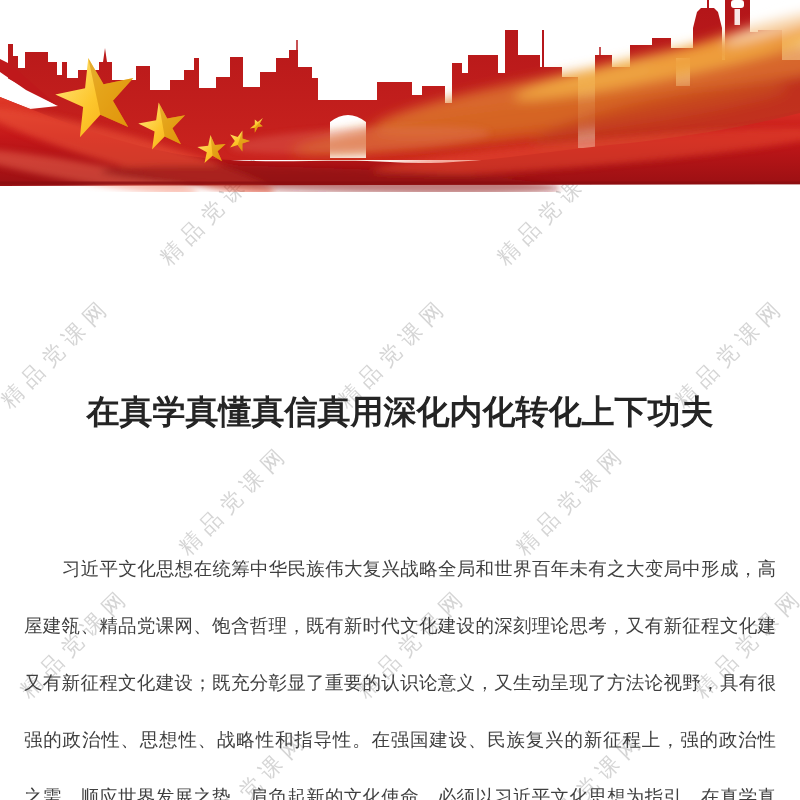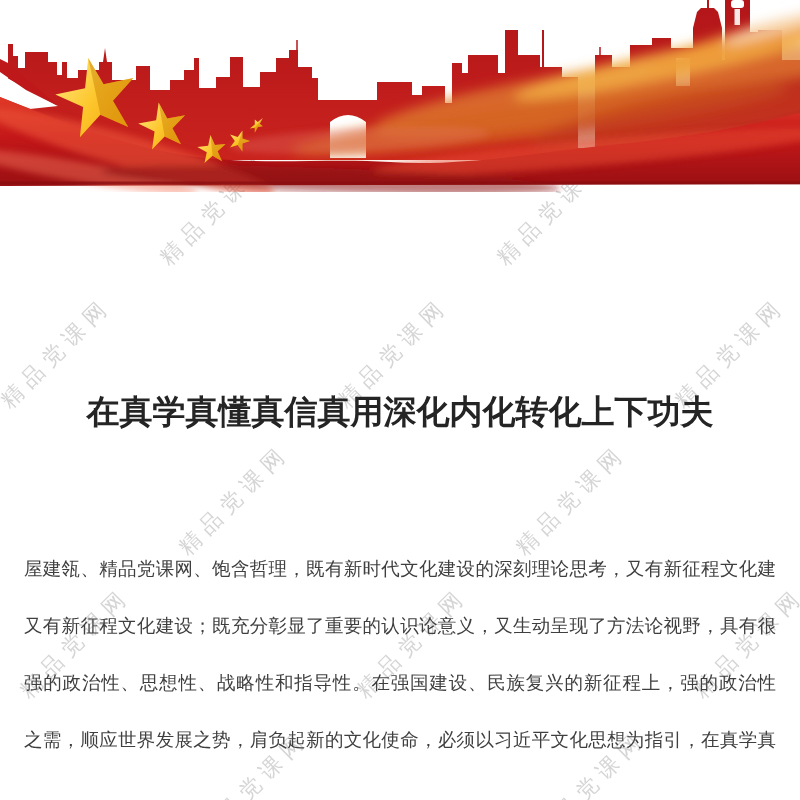--- a/index.html
+++ b/index.html
@@ -152,20 +152,21 @@
       <g transform="translate(257 125) rotate(40) scale(5.5,9)">
         <polygon points="0,-1 0.225,-0.309 0.951,-0.309 0.363,0.118 0.588,0.809 0,0.382 -0.588,0.809 -0.363,0.118 -0.951,-0.309 -0.225,-0.309" fill="url(#sg)"></polygon>
         <path d="M0,-1 L0.225,-0.309 L0.951,-0.309 L0.363,0.118 L0.588,0.809 L0,0.382 Z" fill="#c77c05" opacity="0.45"></path>
       </g>
     </g>
   </svg>
 
   <div class="content">
     <div class="title">在真学真懂真信真用深化内化转化上下功夫</div>
     <div class="para">
+      <div class="bline indent">习近平文化思想在统筹中华民族伟大复兴战略全局和世界百年未有之大变局中形成，高</div>
       <div class="bline">屋建瓴、精品党课网、饱含哲理，既有新时代文化建设的深刻理论思考，又有新征程文化建设</div>
       <div class="bline">又有新征程文化建设；既充分彰显了重要的认识论意义，又生动呈现了方法论视野，具有很</div>
       <div class="bline">强的政治性、思想性、战略性和指导性。在强国建设、民族复兴的新征程上，强的政治性</div>
       <div class="bline">之需，顺应世界发展之势，肩负起新的文化使命，必须以习近平文化思想为指引，在真学真</div>
     </div>
   </div>
 
 </div>
 
 </body></html>

